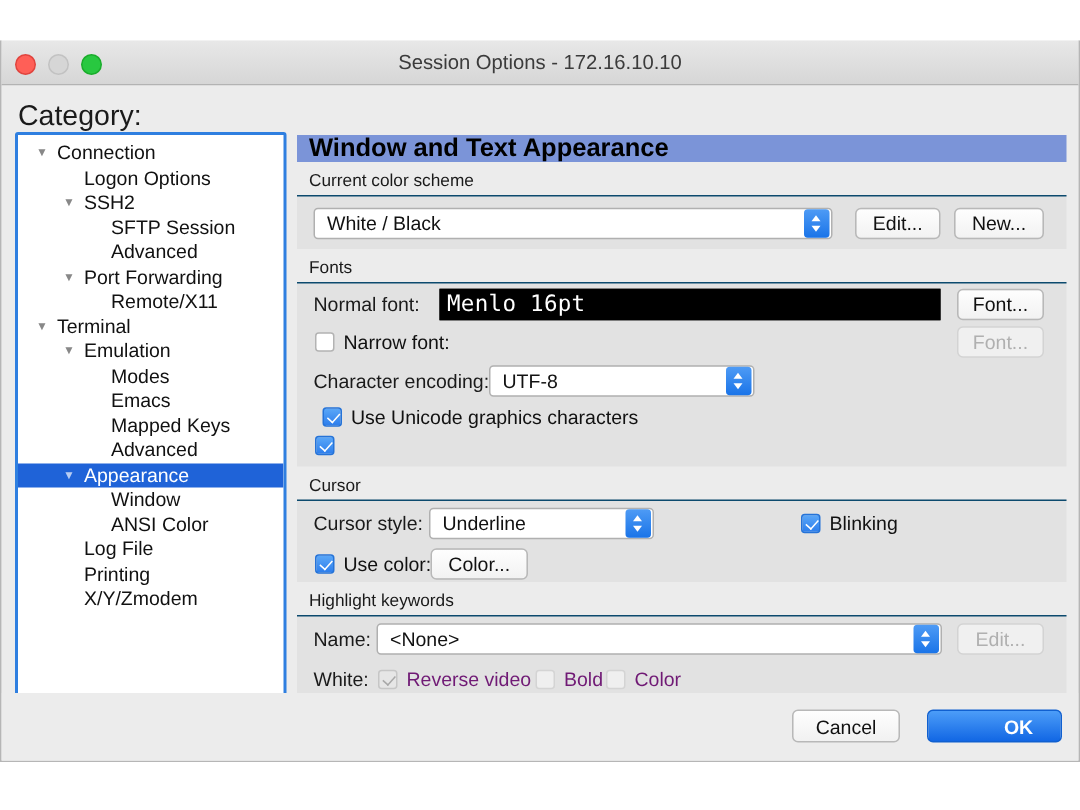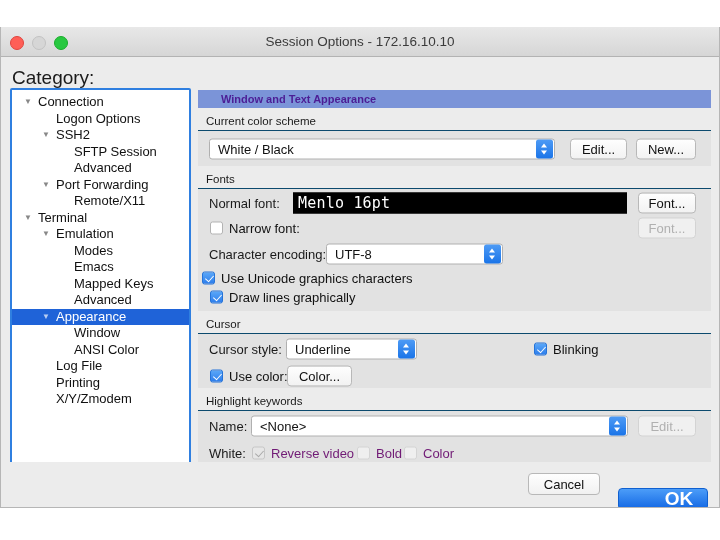--- a/index.html
+++ b/index.html
@@ -119,24 +119,24 @@
     position: absolute;
     left: 197px;
     top: 33px;
     width: 513px;
     height: 413px;
   }
   #pane-header {
     height: 18px;
     line-height: 18px;
     background: #7b94d8;
-    color: #4c1d95;
-    font-size: 11px;
+    color: #000000;
+    font-size: 17px;
     font-weight: bold;
-    padding-left: 23px;
+    padding-left: 8px;
     box-sizing: border-box;
   }
 
   .group-label {
     font-size: 11.5px;
     color: #1a1a1a;
     padding: 7px 0 3px 8px;
   }
   .group-box {
     background: #e2e2e2;
@@ -316,28 +316,28 @@
     box-sizing: border-box;
     font-size: 13px;
     color: #111111;
     display: flex;
     align-items: center;
     justify-content: center;
   }
   #btn-ok {
     position: absolute;
     right: 11px;
-    top: 26px;
+    top: 11px;
     width: 90px;
     height: 22px;
     background: linear-gradient(to bottom, #4c9df8 0%, #1267e4 100%);
     border: 1px solid #1060d0;
     border-radius: 4px;
     box-sizing: border-box;
-    font-size: 19px;
+    font-size: 13px;
     font-weight: bold;
     color: #ffffff;
     display: flex;
     align-items: center;
     justify-content: center;
     padding-left: 32px;
   }
 </style>
 </head>
 <body>
@@ -461,41 +461,40 @@
 
         <div class="row" style="height:28px;">
           <span class="lbl-s" style="left:11px;">Character encoding:</span>
           <div class="popup" style="left:128px; width:177px;">
             <span class="ptext">UTF-8</span>
             <span class="parrow"></span>
           </div>
         </div>
 
         <div class="row" style="height:19px;">
-          <div class="cb" style="left:4px;">
+          <div class="cb" style="left:17px;">
             <span class="box on"></span>
             <span class="cblabel">Use Unicode graphics characters</span>
           </div>
         </div>
 
         <div class="row" style="height:19px;">
           <div class="cb" style="left:12px;">
             <span class="box on"></span>
-            <span class="cblabel">Draw lines graphically</span>
           </div>
         </div>
 
       </div>
 
       <div class="group-label">Cursor</div>
       <div class="group-box" style="height:54px;">
 
         <div class="row" style="height:29px;">
           <span class="lbl-s" style="left:11px;">Cursor style:</span>
-          <div class="popup" style="left:88px; width:131px;">
+          <div class="popup" style="left:88px; width:150px;">
             <span class="ptext">Underline</span>
             <span class="parrow"></span>
           </div>
           <div class="cb" style="left:336px;">
             <span class="box on"></span>
             <span class="cblabel">Blinking</span>
           </div>
         </div>
 
         <div class="row" style="height:25px;">

